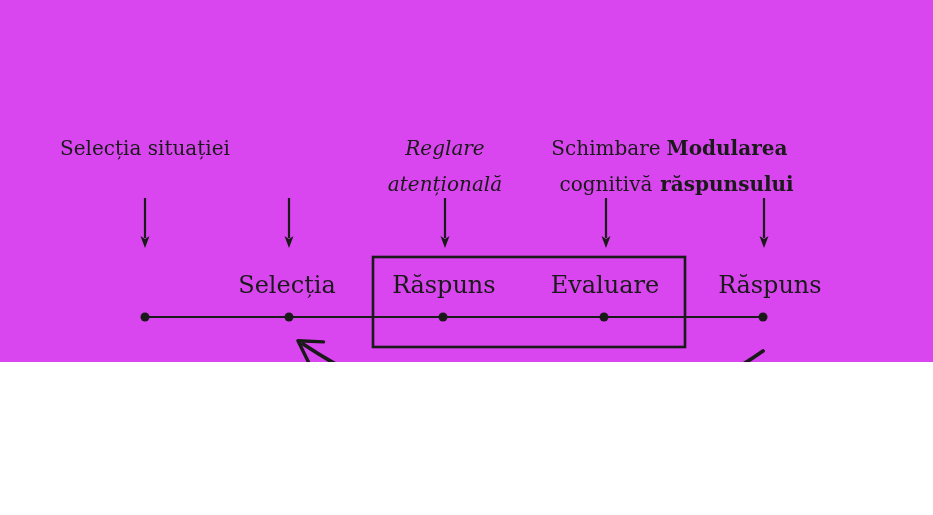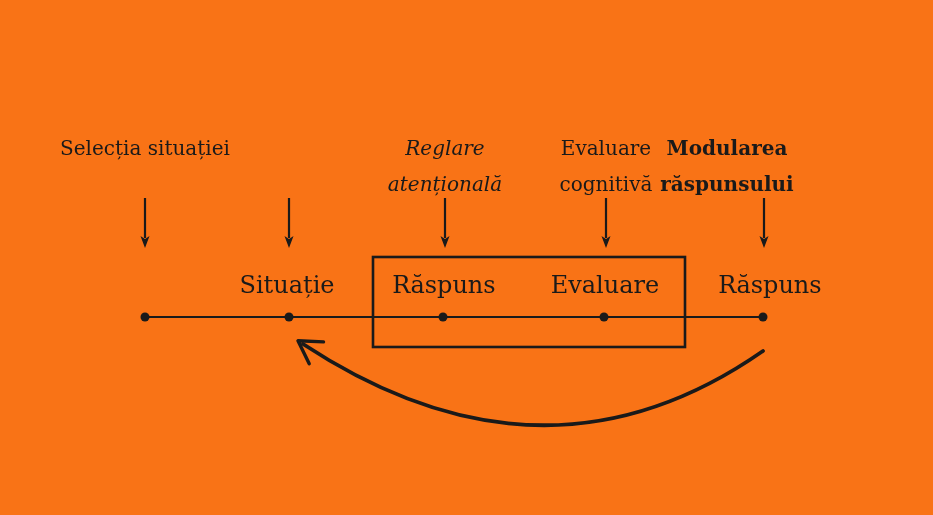--- a/index.html
+++ b/index.html
@@ -1,20 +1,20 @@
 <!DOCTYPE html>
 <html><head>
 <meta charset="utf-8">
 <style>
   html, body { margin: 0; padding: 0; background: #ffffff; }
   .canvas {
     position: relative;
     width: 933px;
-    height: 515px;
-    background: #f97316;
+    height: 362px;
+    background: #d946ef;
     font-family: "DejaVu Serif", serif;
     color: #1a1a1a;
     overflow: hidden;
   }
   .gfx { position: absolute; left: 0; top: 0; }
   .strategy-label {
     position: absolute;
     top: 130px;
     width: 170px;
     text-align: center;
@@ -60,21 +60,21 @@
     <circle cx="289" cy="317" r="4.5" fill="#1a1a1a"></circle>
     <circle cx="443" cy="317" r="4.5" fill="#1a1a1a"></circle>
     <circle cx="604" cy="317" r="4.5" fill="#1a1a1a"></circle>
     <circle cx="763" cy="317" r="4.5" fill="#1a1a1a"></circle>
 
     <path d="M 763 351 Q 545 503 303 344" fill="none" stroke="#1a1a1a" stroke-width="3.8" stroke-linecap="round" marker-end="url(#bigHead)"></path>
   </svg>
 
   <div class="strategy-label" style="left:60px;">Selecția situației</div>
   <div class="strategy-label" style="left:360px;font-style:italic;">Reglare atențională</div>
-  <div class="strategy-label" style="left:521px;">Evaluare cognitivă</div>
+  <div class="strategy-label" style="left:521px;">Schimbare cognitivă</div>
   <div class="strategy-label" style="left:642px;font-weight:bold;">Modularea răspunsului</div>
 
-  <div class="stage-label" style="left:197px;">Situație</div>
+  <div class="stage-label" style="left:197px;">Selecția</div>
   <div class="stage-label" style="left:354px;">Răspuns</div>
   <div class="stage-label" style="left:680px;">Răspuns</div>
   <div class="stage-label" style="left:515px;">Evaluare</div>
 
 </div>
 
 </body></html>

